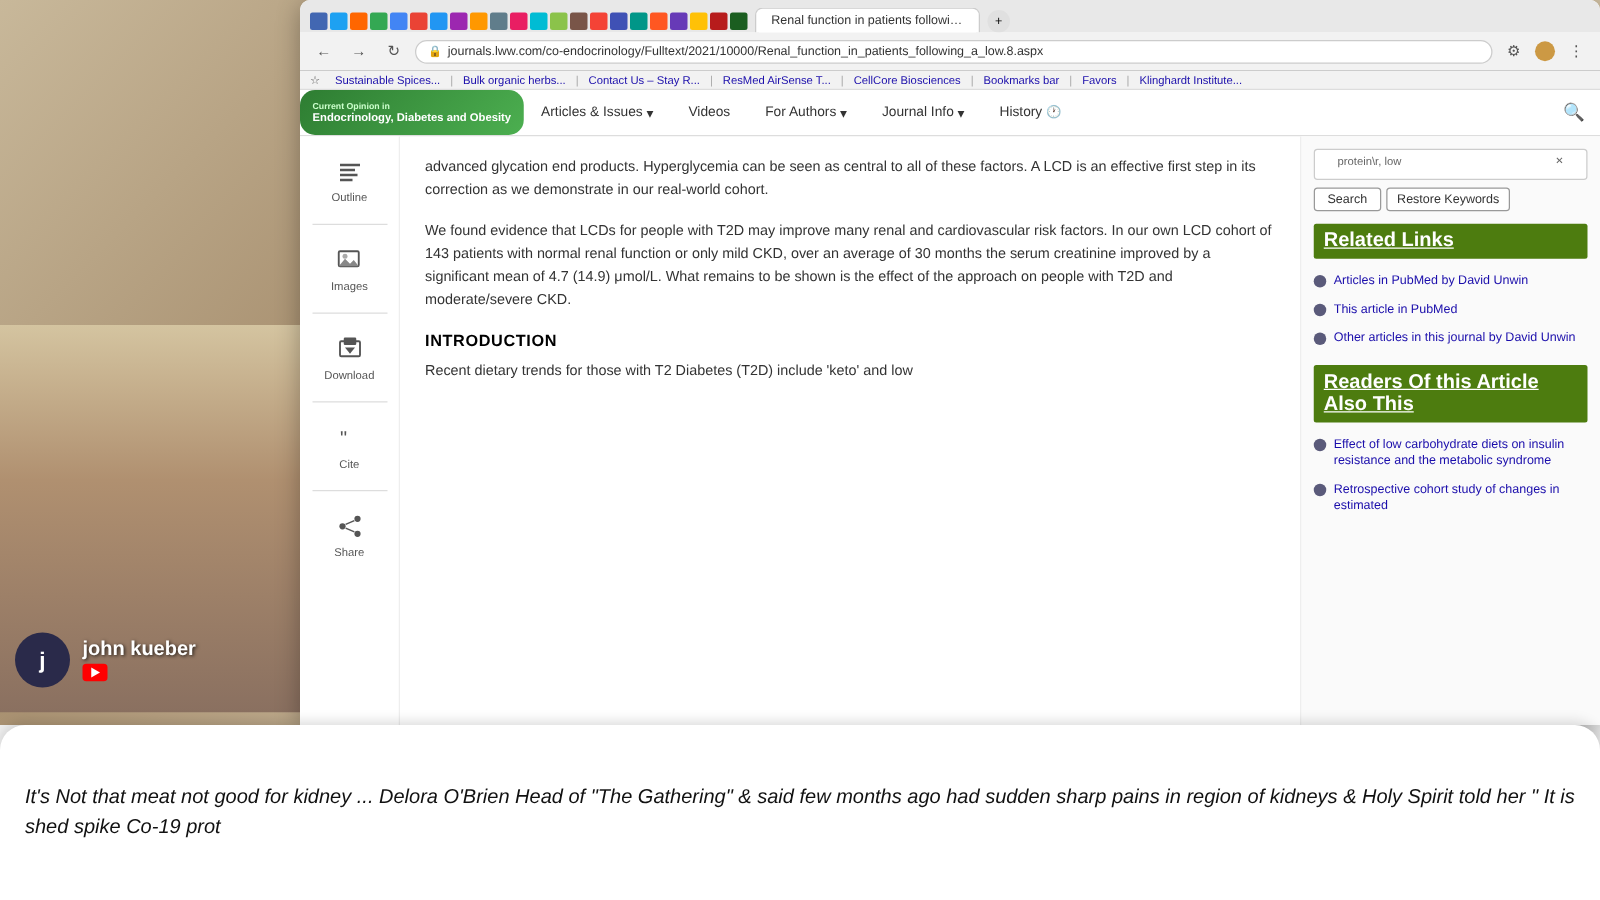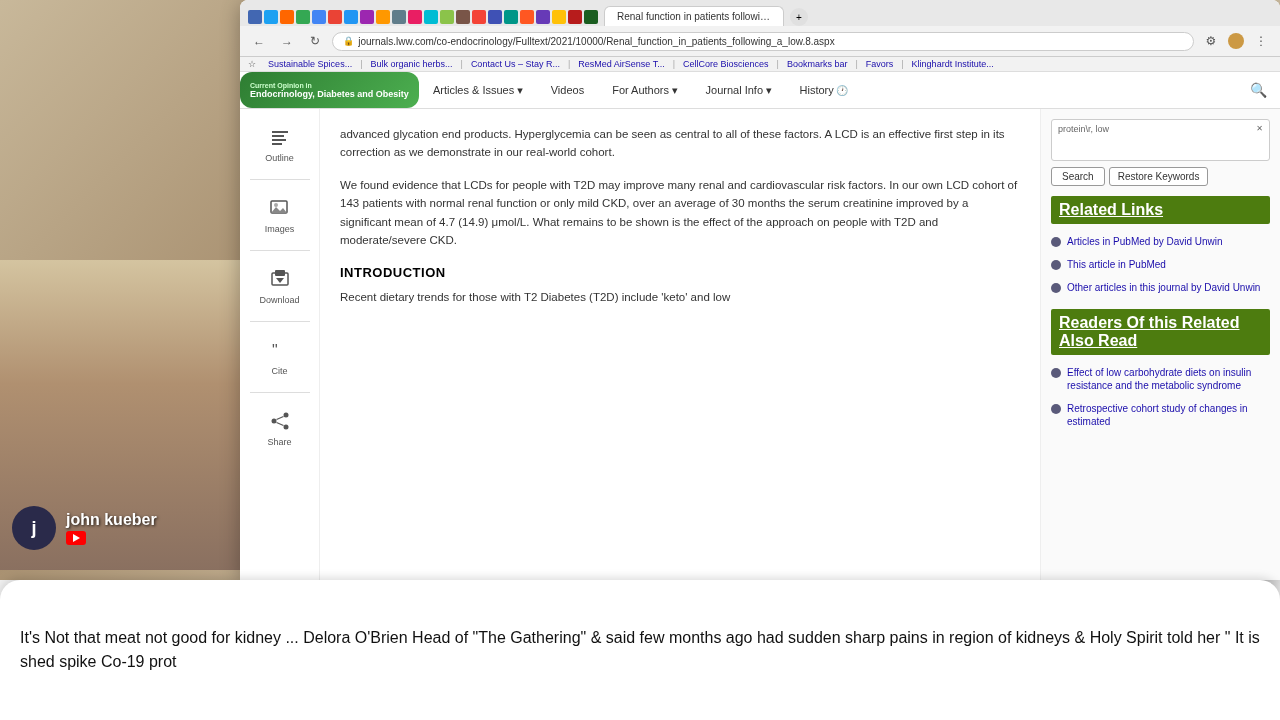--- a/index.html
+++ b/index.html
@@ -241,26 +241,26 @@
     }
 
     .search-box-area {
       margin-bottom: 10px;
     }
 
     .search-keywords {
       background: #fff;
       border: 1px solid #ccc;
       border-radius: 3px;
-      padding: 4px 6px;
+      padding: 4px 18px;
       font-size: 9px;
       color: #666;
       width: 100%;
       margin-bottom: 6px;
-      height: 42px;
+      height: 25px;
     }
 
     .search-actions {
       display: flex;
       gap: 4px;
     }
 
     .btn-search {
       background: #fff;
       border: 1px solid #999;
@@ -422,20 +422,21 @@
       left: 0;
       width: 1280px;
       background: #fff;
       border-radius: 20px 20px 0 0;
       padding: 14px 20px;
       box-shadow: 0 -2px 10px rgba(0,0,0,0.15);
       height: 140px;
       display: flex;
       flex-direction: column;
       justify-content: center;
+      font-style: italic;
     }
 
     .comment-text {
       font-size: 16px;
       color: #111;
       line-height: 1.5;
     }
   </style>
 </head>
 <body>
@@ -665,21 +666,21 @@
           <div class="panel-bullet"></div>
           <span>This article in PubMed</span>
         </div>
         <div class="panel-link">
           <div class="panel-bullet"></div>
           <span>Other articles in this journal by David Unwin</span>
         </div>
       </div>
 
       <div class="panel-section">
-        <div class="panel-header">Readers Of this Related Also Read</div>
+        <div class="panel-header">Readers Of this Article Also This</div>
 
         <div class="panel-link">
           <div class="panel-bullet"></div>
           <span>Effect of low carbohydrate diets on insulin resistance and the metabolic syndrome</span>
         </div>
         <div class="panel-link">
           <div class="panel-bullet"></div>
           <span>Retrospective cohort study of changes in estimated</span>
         </div>
       </div>

